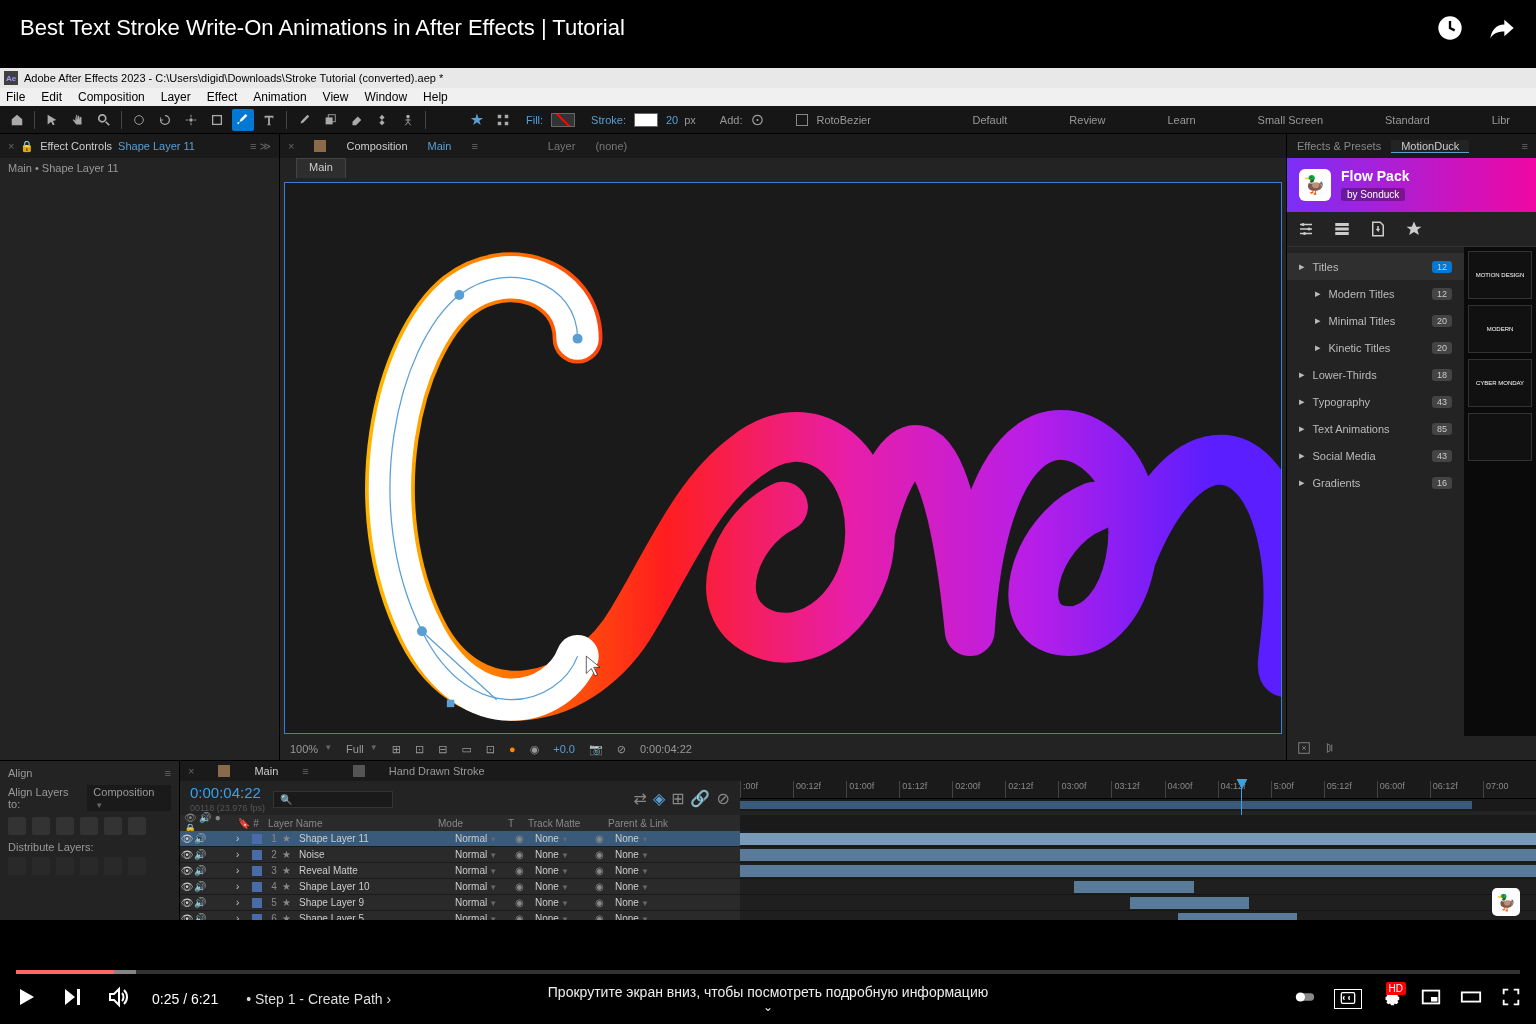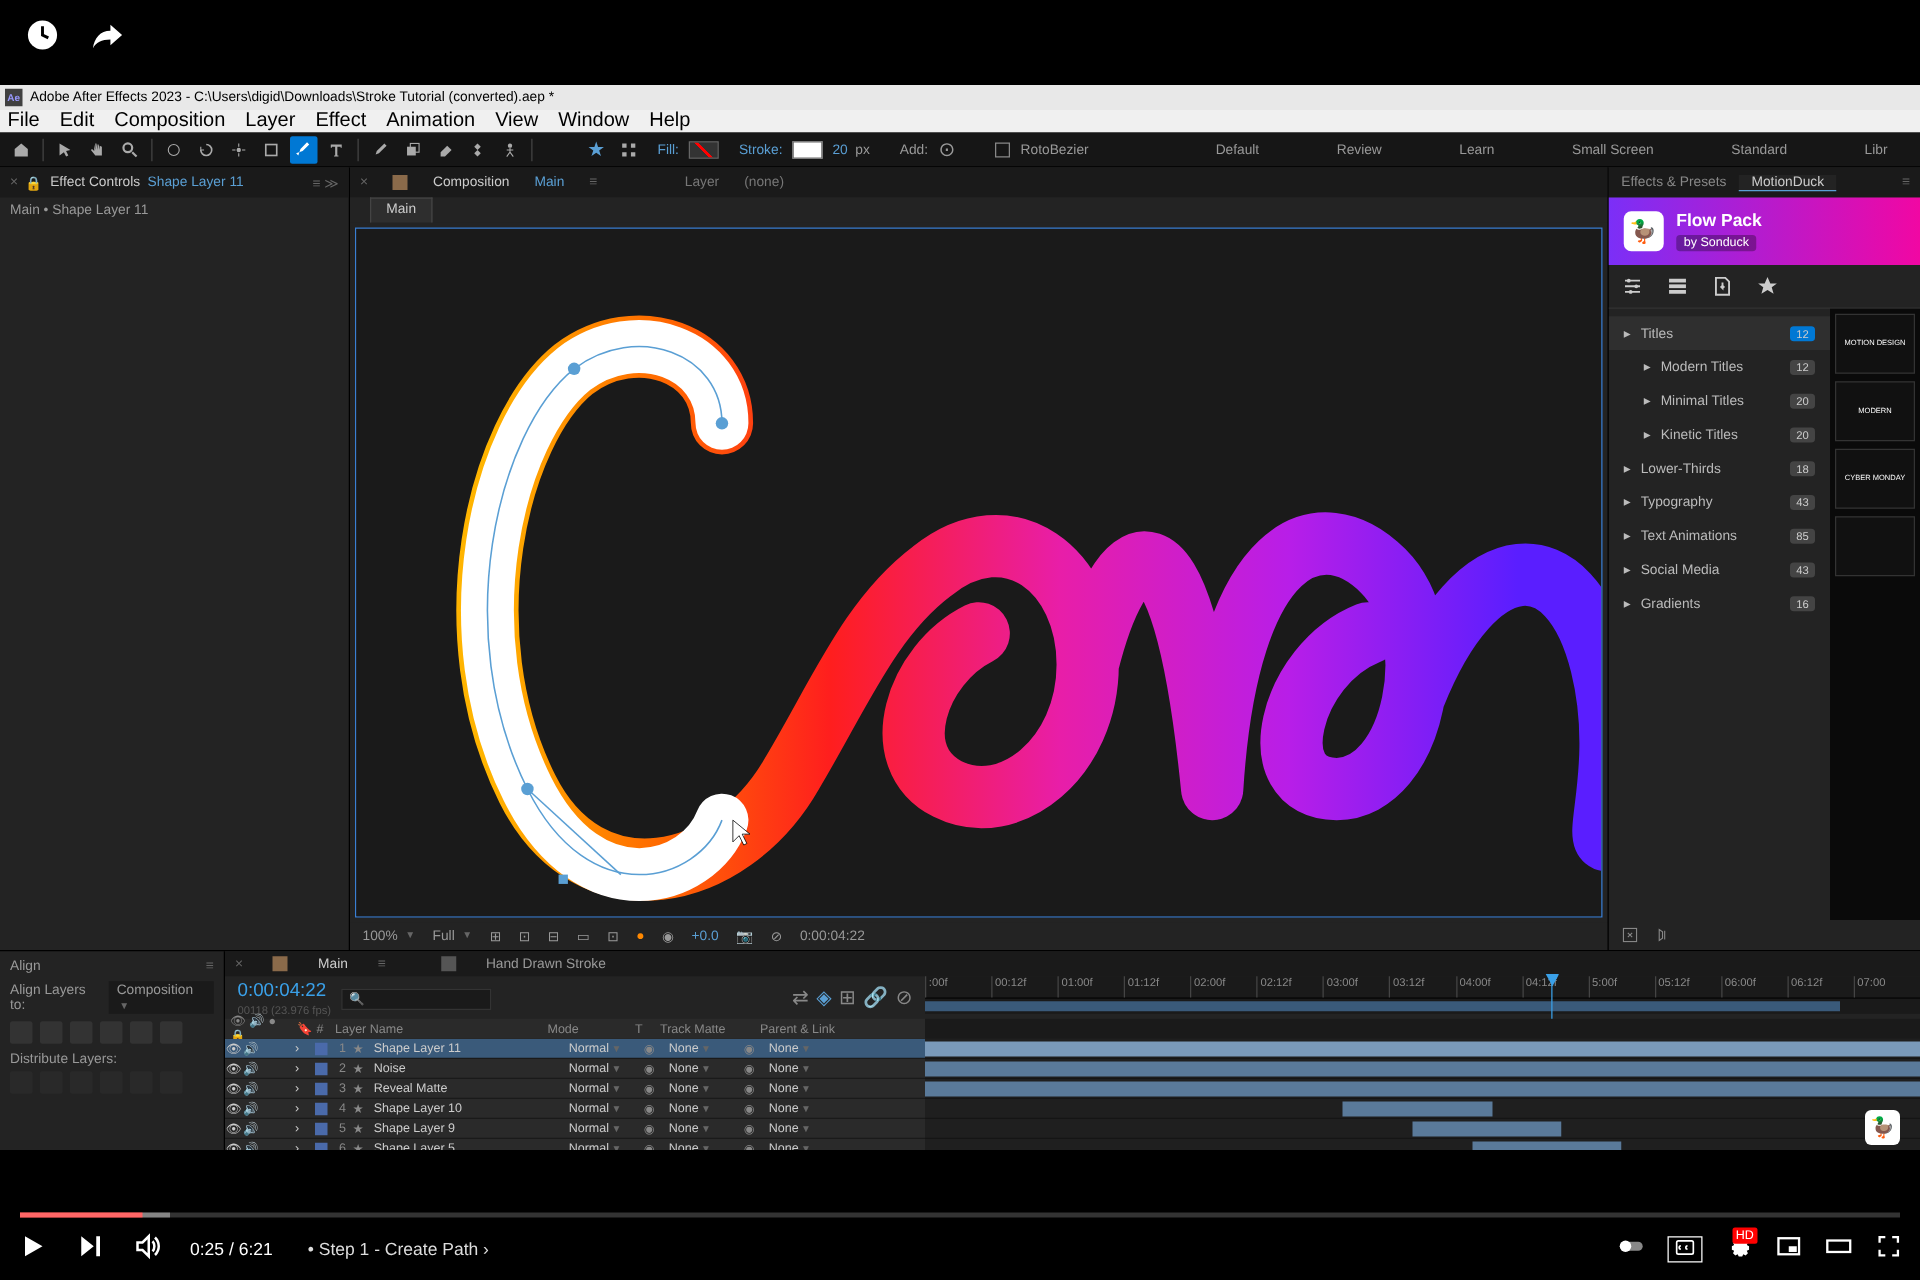--- a/index.html
+++ b/index.html
@@ -8,21 +8,21 @@
 
 .yt-header { height: 56px; display: flex; align-items: center; padding: 0 20px; justify-content: space-between; }
 .yt-title { color: #fff; font-size: 22px; font-weight: 500; }
 .yt-header-right { display: flex; gap: 24px; align-items: center; }
 .yt-icon { width: 28px; height: 28px; fill: #fff; cursor: pointer; }
 
 
 .ae-window { position: absolute; top: 68px; left: 0; right: 0; bottom: 104px; background: #232323; display: flex; flex-direction: column; }
 .ae-titlebar { height: 20px; background: #e8e8e8; color: #000; font-size: 11px; display: flex; align-items: center; padding-left: 4px; }
 .ae-logo { width: 14px; height: 14px; background: #404040; color: #9999ff; font-size: 8px; font-weight: bold; display: inline-flex; align-items: center; justify-content: center; margin-right: 6px; }
-.ae-menubar { height: 18px; background: #f0f0f0; display: flex; align-items: flex-end; padding-left: 6px; gap: 16px; font-size: 16px; color: #000; }
+.ae-menubar { height: 18px; background: #f0f0f0; display: flex; align-items: center; padding-left: 6px; gap: 16px; font-size: 12px; color: #000; }
 .ae-menubar span { cursor: pointer; }
 .ae-toolbar { height: 28px; background: #161616; border-bottom: 1px solid #000; display: flex; align-items: center; padding: 0 6px; gap: 4px; }
 .tool { width: 22px; height: 22px; display: flex; align-items: center; justify-content: center; color: #aaa; cursor: pointer; border-radius: 2px; }
 .tool.active { background: #0078d4; color: #fff; }
 .tool svg { width: 14px; height: 14px; fill: currentColor; }
 .toolbar-sep { width: 1px; height: 18px; background: #444; margin: 0 2px; }
 .toolbar-label { font-size: 11px; color: #5a9fd4; margin-left: 8px; }
 .toolbar-swatch { width: 24px; height: 14px; border: 1px solid #666; margin: 0 4px; }
 .toolbar-val { font-size: 11px; color: #5a9fd4; }
 .toolbar-checkbox { width: 12px; height: 12px; border: 1px solid #888; margin-right: 4px; }
@@ -138,20 +138,21 @@
 .yt-badge { font-size: 10px; color: #fff; background: #f00; padding: 1px 3px; border-radius: 2px; position: absolute; top: -4px; right: -4px; }
 .yt-cc { border: 1px solid #fff; padding: 0 3px; font-size: 11px; }
 
 .playhead { position: absolute; top: 0; bottom: 0; width: 1px; background: #3aa0e8; }
 .playhead::before { content: ''; position: absolute; top: -2px; left: -5px; width: 11px; height: 10px; background: #3aa0e8; clip-path: polygon(0 0, 100% 0, 50% 100%); }
 </style>
 </head>
 <body>
 
 <div class="yt-header">
+  <div class="yt-title">Best Text Stroke Write-On Animations in After Effects | Tutorial</div>
   <div class="yt-header-right">
     <svg class="yt-icon" viewBox="0 0 24 24">
         <circle cx="12" cy="12" r="10" fill="#fff"></circle>
         <path d="M12 6v6l4 2" stroke="#000" stroke-width="2" fill="none"></path>
       </svg>
     <svg class="yt-icon" viewBox="0 0 24 24">
         <path d="M14 9V5l8 7-8 7v-4c-6 0-10 2-12 6 1-7 5-12 12-12z"></path>
       </svg>
   </div>
 </div>
@@ -697,20 +698,24 @@
           <path d="M6 4l14 8-14 8z"></path>
         </svg></span>
     <span class="yt-btn"><svg viewBox="0 0 24 24">
           <path d="M5 4l10 8-10 8zM17 4h3v16h-3z"></path>
         </svg></span>
     <span class="yt-btn"><svg viewBox="0 0 24 24">
           <path d="M4 9h4l5-5v16l-5-5H4zM16 8c2 2 2 6 0 8M18 5c4 4 4 10 0 14" stroke="#fff" stroke-width="2" fill="none"></path>
         </svg></span>
     <span class="yt-time">0:25 / 6:21</span>
     <span class="yt-chapter">• <span>Step 1 - Create Path</span> ›</span>
+  </div>
+  <div class="yt-center">
+    <div class="yt-scroll">Прокрутите экран вниз, чтобы посмотреть подробную информацию</div>
+    <div class="yt-scroll-arrow">⌄</div>
   </div>
   <div class="yt-right">
     <span style="position:relative"><svg viewBox="0 0 24 24">
           <rect x="2" y="8" width="20" height="8" rx="4" fill="#888"></rect>
           <circle cx="7" cy="12" r="5" fill="#fff"></circle>
         </svg></span>
     <span class="yt-cc"><svg viewBox="0 0 24 24" style="width:20px;height:16px">
           <rect x="2" y="4" width="20" height="16" rx="2" fill="none" stroke="#fff" stroke-width="2"></rect>
           <path d="M7 10c-1 0-2 1-2 2s1 2 2 2M15 10c-1 0-2 1-2 2s1 2 2 2" stroke="#fff" stroke-width="2" fill="none"></path>
         </svg></span>

